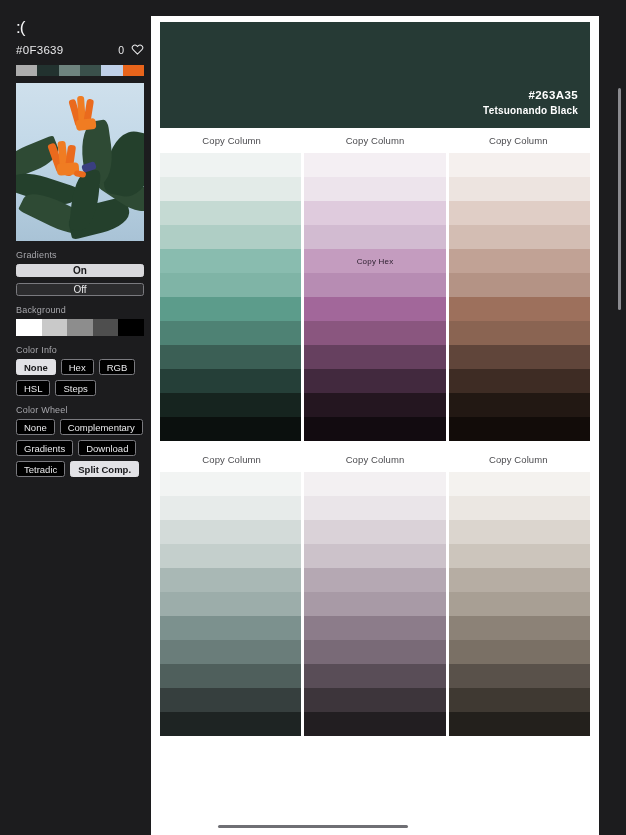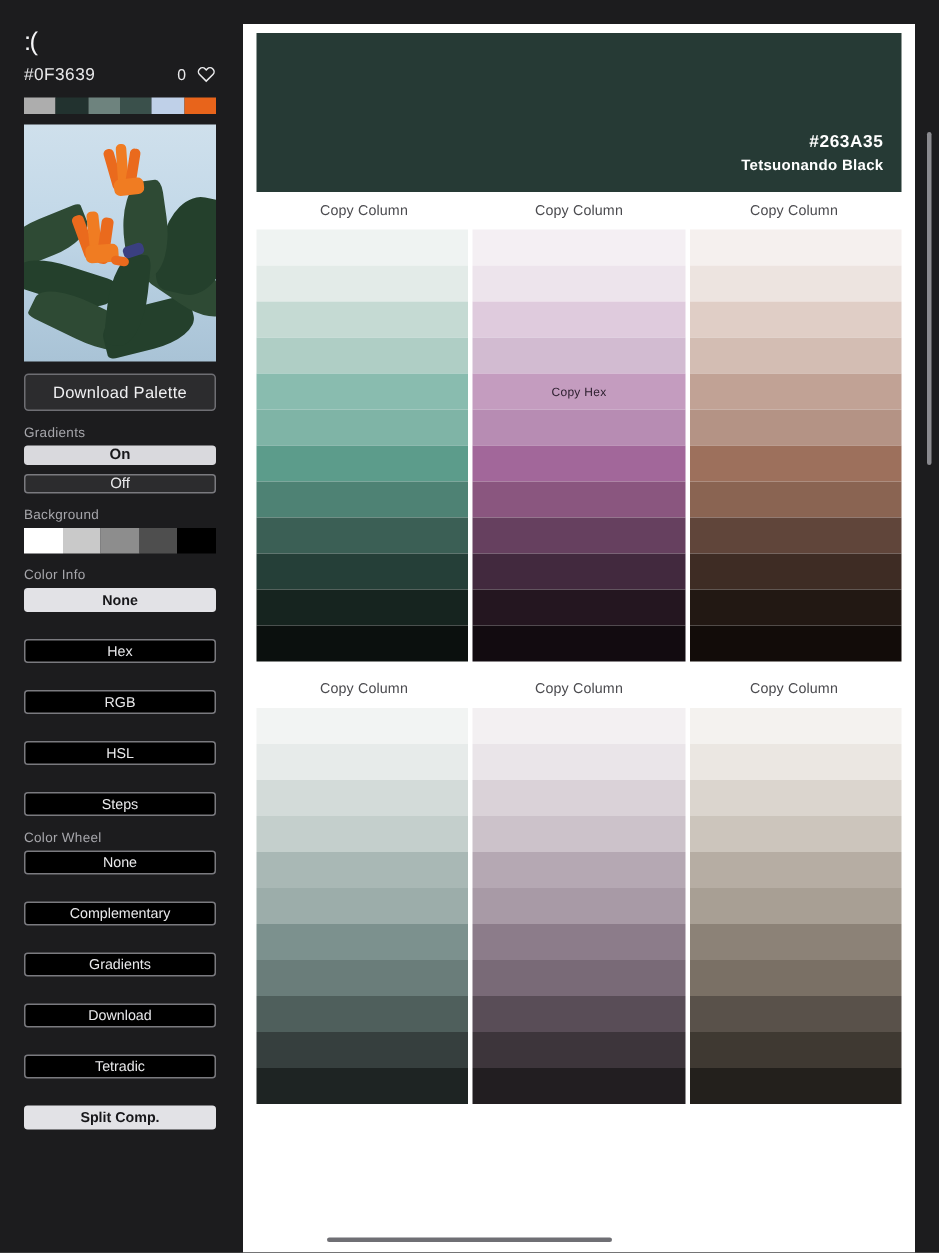--- a/index.html
+++ b/index.html
@@ -67,31 +67,31 @@
   .seg .opt {
     flex: 1 1 0; height: 17px; border: 1px solid #7a7a7f; border-radius: 2.5px;
     background: #2c2c2e; color: #e9e9eb; font-size: 10px;
     display: flex; align-items: center; justify-content: center;
   }
   .seg .opt.on { background: #d9d9dd; color: #17171a; border-color: #d9d9dd; font-weight: 600; }
 
   .bgstrip { display: flex; width: 128px; height: 17px; margin-top: 1px; }
   .bgstrip > span { flex: 1 1 0; display: block; }
 
-  .chipwrap { display: flex; flex-wrap: wrap; gap: 18px; width: 128px; flex-direction: column; }
+  .chipwrap { display: flex; flex-wrap: wrap; gap: 5px; width: 128px; }
   .chip {
     height: 16px; padding: 0 7px; border: 1px solid #7a7a7f; border-radius: 2.5px;
     background: #000000; color: #e9e9eb; font-size: 9.5px;
     display: flex; align-items: center; justify-content: center; white-space: nowrap;
   }
   .chip.on { background: #e2e2e6; color: #17171a; border-color: #e2e2e6; font-weight: 700; }
 
   
   .main {
-    position: absolute; left: 162px; top: 16px; width: 448px; height: 819px;
+    position: absolute; left: 151px; top: 16px; width: 448px; height: 819px;
     background: #ffffff; overflow: hidden;
   }
   .section { padding: 6px 9px 0 9px; }
   .hero {
     position: relative; height: 106px; width: 100%;
     display: flex; flex-direction: column; justify-content: flex-end; align-items: flex-end;
     padding: 0 12px 10px 0; color: #ffffff;
   }
   .hero .hx { font-size: 11.5px; font-weight: 700; letter-spacing: .4px; line-height: 15px; }
   .hero .nm { font-size: 10px; font-weight: 700; letter-spacing: .2px; line-height: 15px; }
@@ -163,21 +163,20 @@
       <i class="pet" style="left:69px;top:16px;width:7px;height:27px;transform:rotate(9deg);border-radius:3px"></i>
       <i class="pet2" style="left:60px;top:36px;width:20px;height:11px;transform:rotate(-6deg);border-radius:4px"></i>
       <i class="pet" style="left:36px;top:60px;width:8px;height:30px;transform:rotate(-20deg);border-radius:3px"></i>
       <i class="pet2" style="left:43px;top:58px;width:8px;height:32px;transform:rotate(-6deg);border-radius:3px"></i>
       <i class="pet" style="left:50px;top:62px;width:8px;height:31px;transform:rotate(8deg);border-radius:3px"></i>
       <i class="pet2" style="left:41px;top:80px;width:22px;height:12px;transform:rotate(-4deg);border-radius:4px"></i>
       <i class="blu" style="left:66px;top:80px;width:14px;height:8px;transform:rotate(-18deg);border-radius:3px"></i>
       <i class="pet" style="left:58px;top:88px;width:12px;height:6px;transform:rotate(10deg);border-radius:3px"></i>
     </div>
 
-    <div class="btn-wide">Download Palette</div>
 
     <div class="grp-label">Gradients</div>
     <div class="seg" id="gradients-seg">
         <div class="opt on">On</div>
         <div class="opt">Off</div>
       </div>
 
     <div class="grp-label">Background</div>
     <div class="bgstrip" id="bg-strip">
         <span style="background: rgb(255, 255, 255);"></span>

